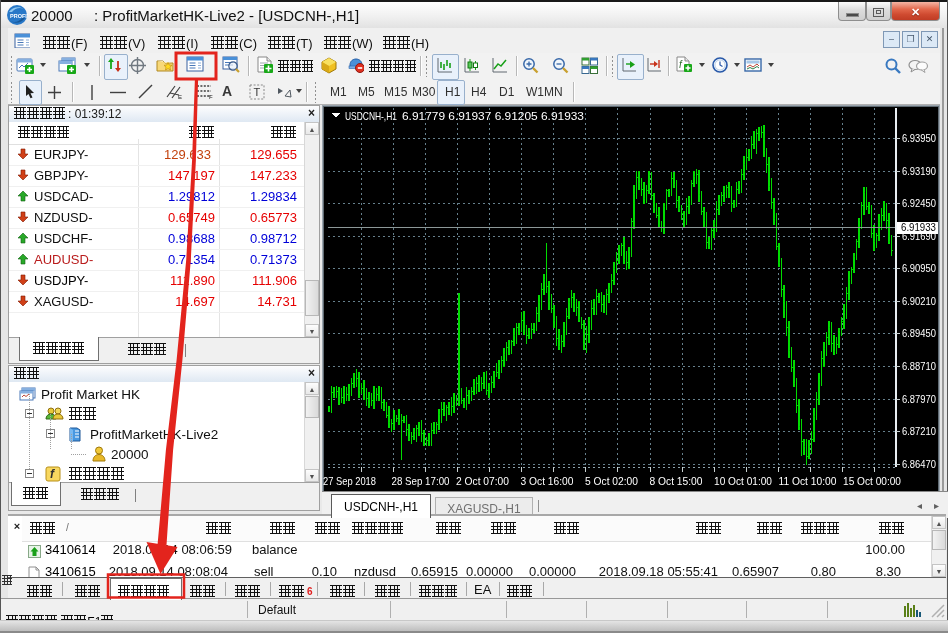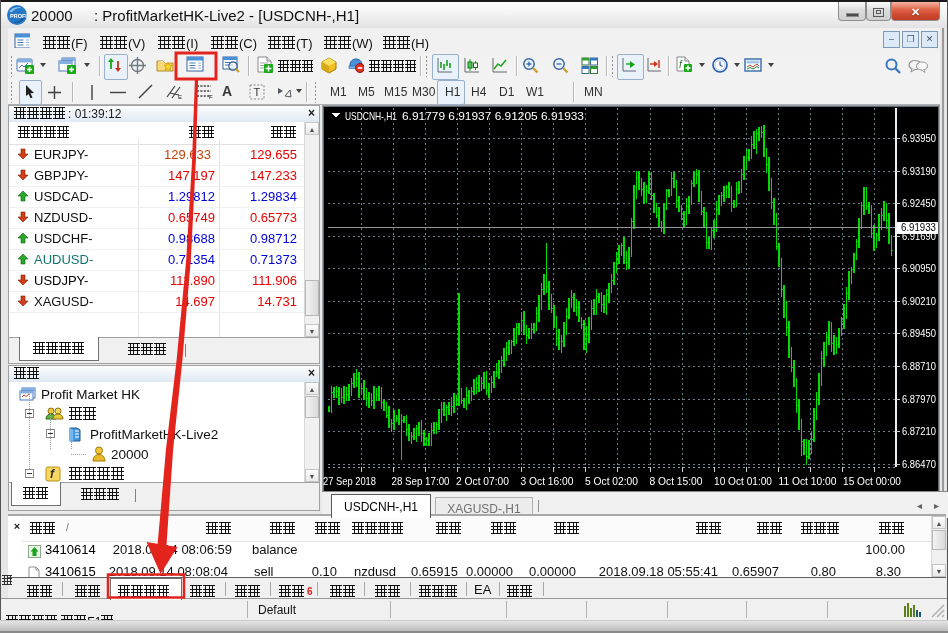--- a/index.html
+++ b/index.html
@@ -288,21 +288,21 @@
     <div style="position:absolute;left:306px;top:82px;width:1px;height:20px;background:#b8b8b8;box-shadow:1px 0 0 #fff"></div>
     <div class="grip" style="left:314px;top:81px;height:22px"></div>
     <div class="tf" style="left:330px">M1</div>
     <div class="tf" style="left:358px">M5</div>
     <div class="tf" style="left:384px">M15</div>
     <div class="tf" style="left:412px">M30</div>
     <div class="tf" style="left:445px">H1</div>
     <div class="tf" style="left:471px">H4</div>
     <div class="tf" style="left:499px">D1</div>
     <div class="tf" style="left:526px">W1</div>
-    <div class="tf" style="left:584px">MN</div>
+    <div class="tf" style="left:544px">MN</div>
     <div class="tglbtn" style="left:437px;top:80px;width:26px;height:23px"></div>
     <div class="tf" style="left:445px;z-index:3">H1</div>
     <div style="position:absolute;left:573px;top:82px;width:1px;height:20px;background:#b8b8b8;box-shadow:1px 0 0 #fff"></div>
 <div style="position:absolute;left:8px;top:105px;width:932px;height:515px;background:#e9e9e9"></div>
 
 <div class="panel" style="left:8px;top:105px;width:310px;height:257px">
  <div class="ptitle"><span class="zs"><i class="z z12"></i><i class="z z12"></i><i class="z z12"></i><i class="z z12"></i></span><span style="margin-left:2px">: 01:39:12</span><span class="pclose">×</span></div>
  <div class="pbody" style="top:16px;height:215px">
   <div class="mwhead">
           <span style="position:absolute;left:9px;top:4px"><span class="zs"><i class="z z12"></i><i class="z z12"></i><i class="z z12"></i><i class="z z12"></i></span></span>
@@ -348,21 +348,21 @@
               <path d="M4 11h4V6h3L6 1 1 6h3z" fill="#28a828" stroke="#106010" stroke-width=".6"></path>
             </svg></span>
           <span class="mwsym" style="color:#101010">USDCHF-</span>
           <span class="mwp" style="right:90px;color:#0000d8">0.98688</span>
           <span class="mwp" style="right:8px;color:#0000d8">0.98712</span>
         </div>
         <div class="mwrow" style="top:127px">
           <span class="mwic"><svg width="12" height="12" viewBox="0 0 12 12">
               <path d="M4 11h4V6h3L6 1 1 6h3z" fill="#28a828" stroke="#106010" stroke-width=".6"></path>
             </svg></span>
-          <span class="mwsym" style="color:#0f766e">AUDUSD-</span>
+          <span class="mwsym" style="color:#b91c1c">AUDUSD-</span>
           <span class="mwp" style="right:90px;color:#0000d8">0.71354</span>
           <span class="mwp" style="right:8px;color:#0000d8">0.71373</span>
         </div>
         <div class="mwrow" style="top:148px">
           <span class="mwic"><svg width="12" height="12" viewBox="0 0 12 12">
               <path d="M4 1h4v5h3l-5 5-5-5h3z" fill="#d04018" stroke="#801800" stroke-width=".6"></path>
             </svg></span>
           <span class="mwsym" style="color:#000000">USDJPY-</span>
           <span class="mwp" style="right:90px;color:#e60000">111.890</span>
           <span class="mwp" style="right:8px;color:#e60000">111.906</span>

